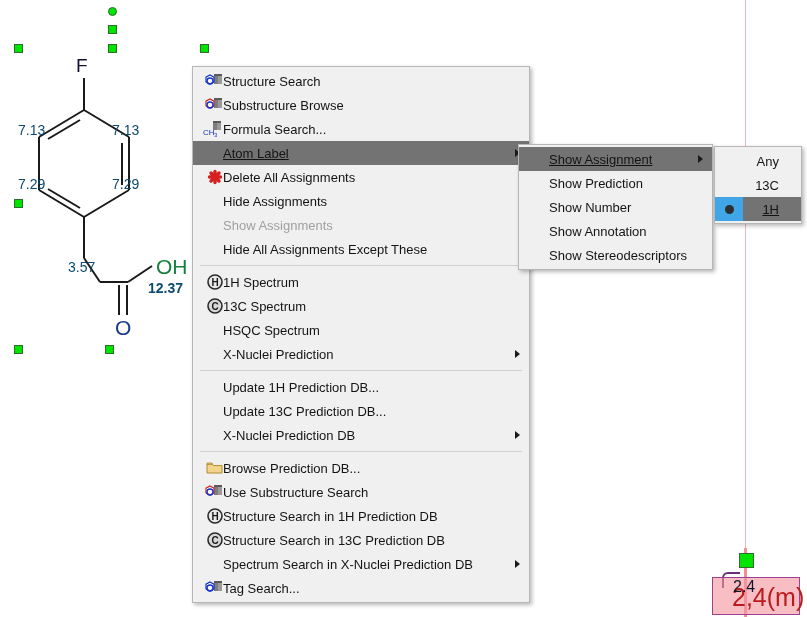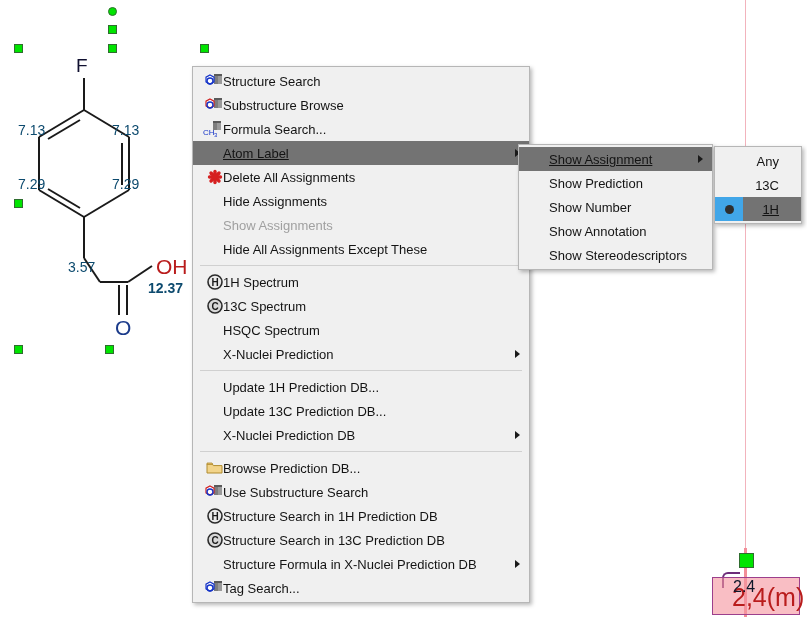--- a/index.html
+++ b/index.html
@@ -34,21 +34,21 @@
   .handle.round { border-radius: 50%; }
 
   .atom {
     position: absolute;
     font-family: "Liberation Sans", sans-serif;
     font-size: 19px;
     color: #101030;
     white-space: nowrap;
   }
   .atom.oxy { color: #1a3a8a; }
-  .atom.oh  { color: #b91c1c; }
+  .atom.oh  { color: #15803d; }
 
   .shift {
     position: absolute;
     font-family: "Liberation Sans", sans-serif;
     font-size: 14px;
     color: #0c4a6e;
     white-space: nowrap;
   }
 
   
@@ -385,21 +385,21 @@
       <svg class="ic" width="16" height="16" viewBox="0 0 16 16">
         <circle cx="8" cy="8" r="7" fill="#d8d8d8" stroke="#2b2b2b" stroke-width="1.6"></circle>
         <text x="8" y="12" text-anchor="middle" font-family="Liberation Sans, sans-serif" font-size="10" font-weight="bold" fill="#1a1a1a">C</text>
       </svg>
     </span>
     <span class="lbl">Structure Search in 13C Prediction DB</span>
   </div>
 
   <div class="mi">
     <span class="ico"></span>
-    <span class="lbl">Structure Formula in X-Nuclei Prediction DB</span>
+    <span class="lbl">Spectrum Search in X-Nuclei Prediction DB</span>
     <span class="arrow"></span>
   </div>
 
   <div class="mi">
     <span class="ico">
       <svg class="ic" width="18" height="16" viewBox="0 0 18 16">
         <rect x="9" y="2" width="4" height="9" fill="#7d7d7d"></rect>
         <rect x="13" y="2" width="4" height="9" fill="#9a9a9a"></rect>
         <rect x="9" y="1" width="8" height="2" fill="#5a5a5a"></rect>
         <polygon points="5,2 9,4.2 9,8.8 5,11 1,8.8 1,4.2" fill="#ffffff" stroke="#1433c8" stroke-width="1.2"></polygon>

